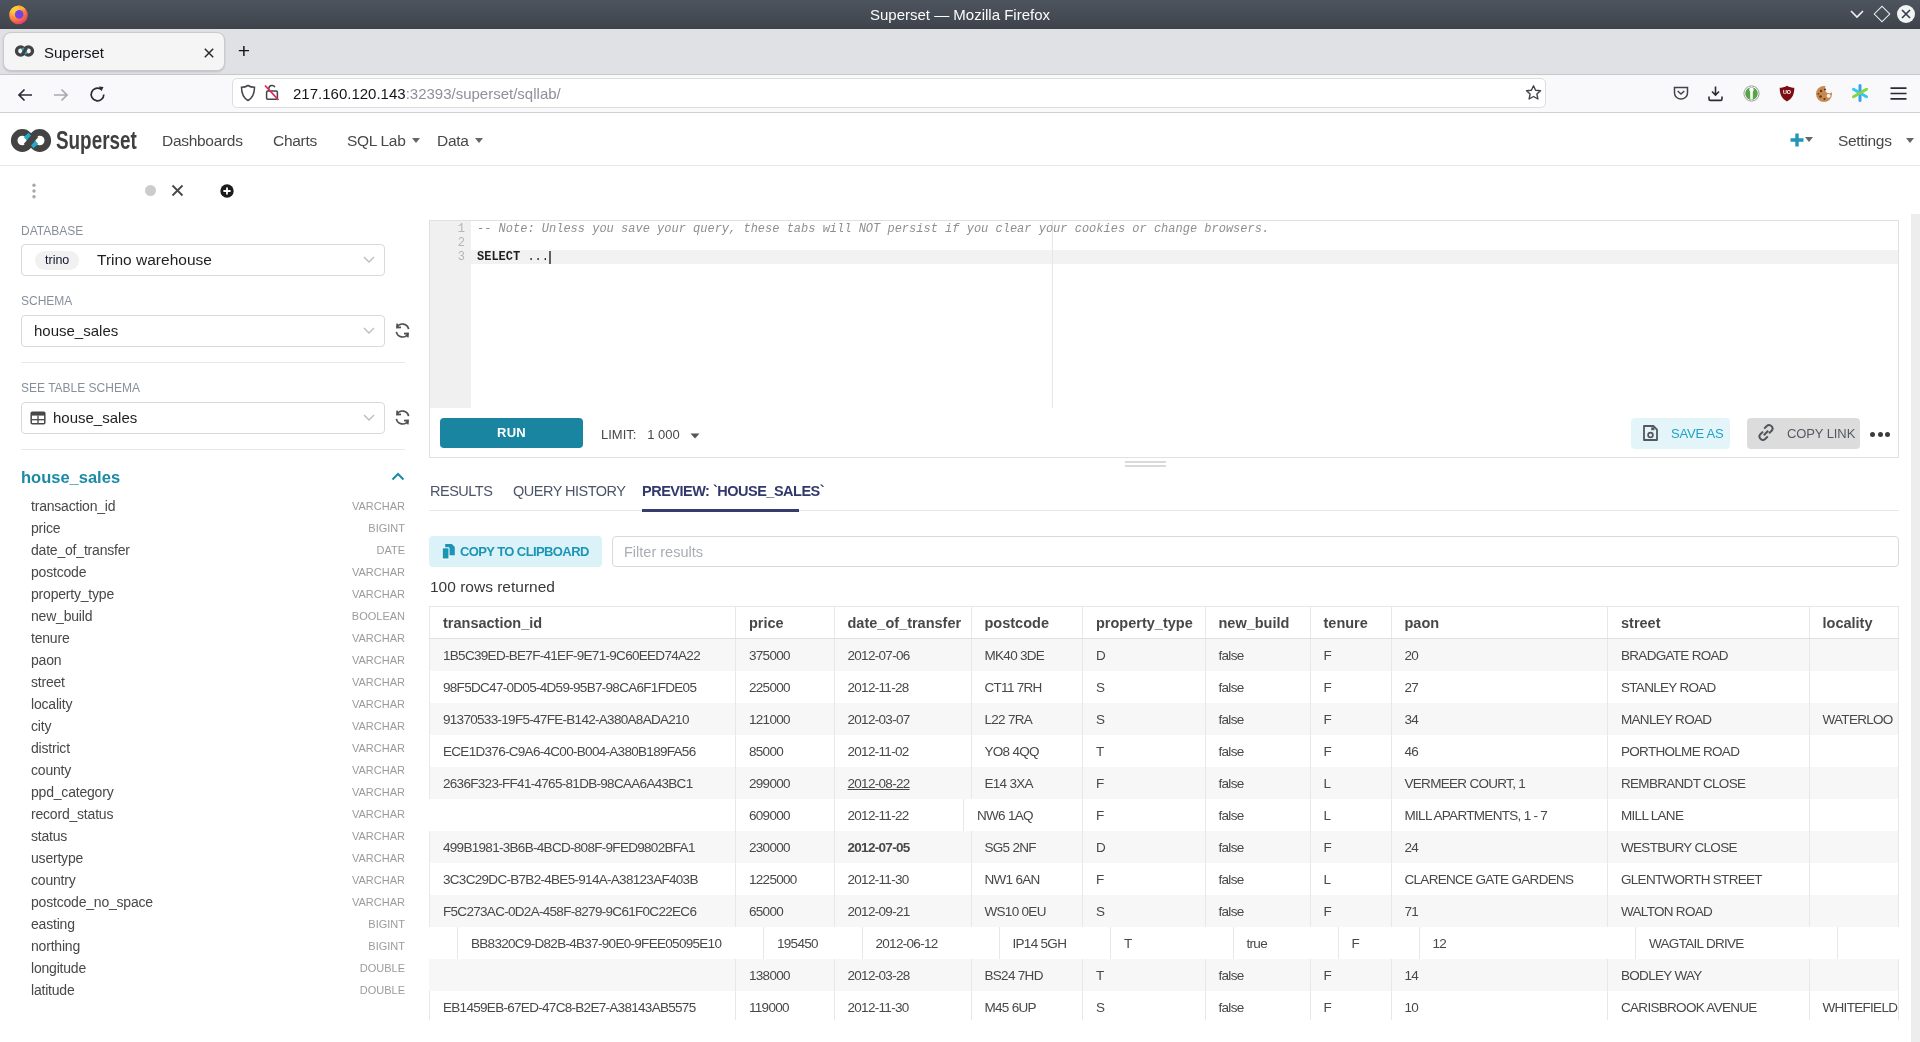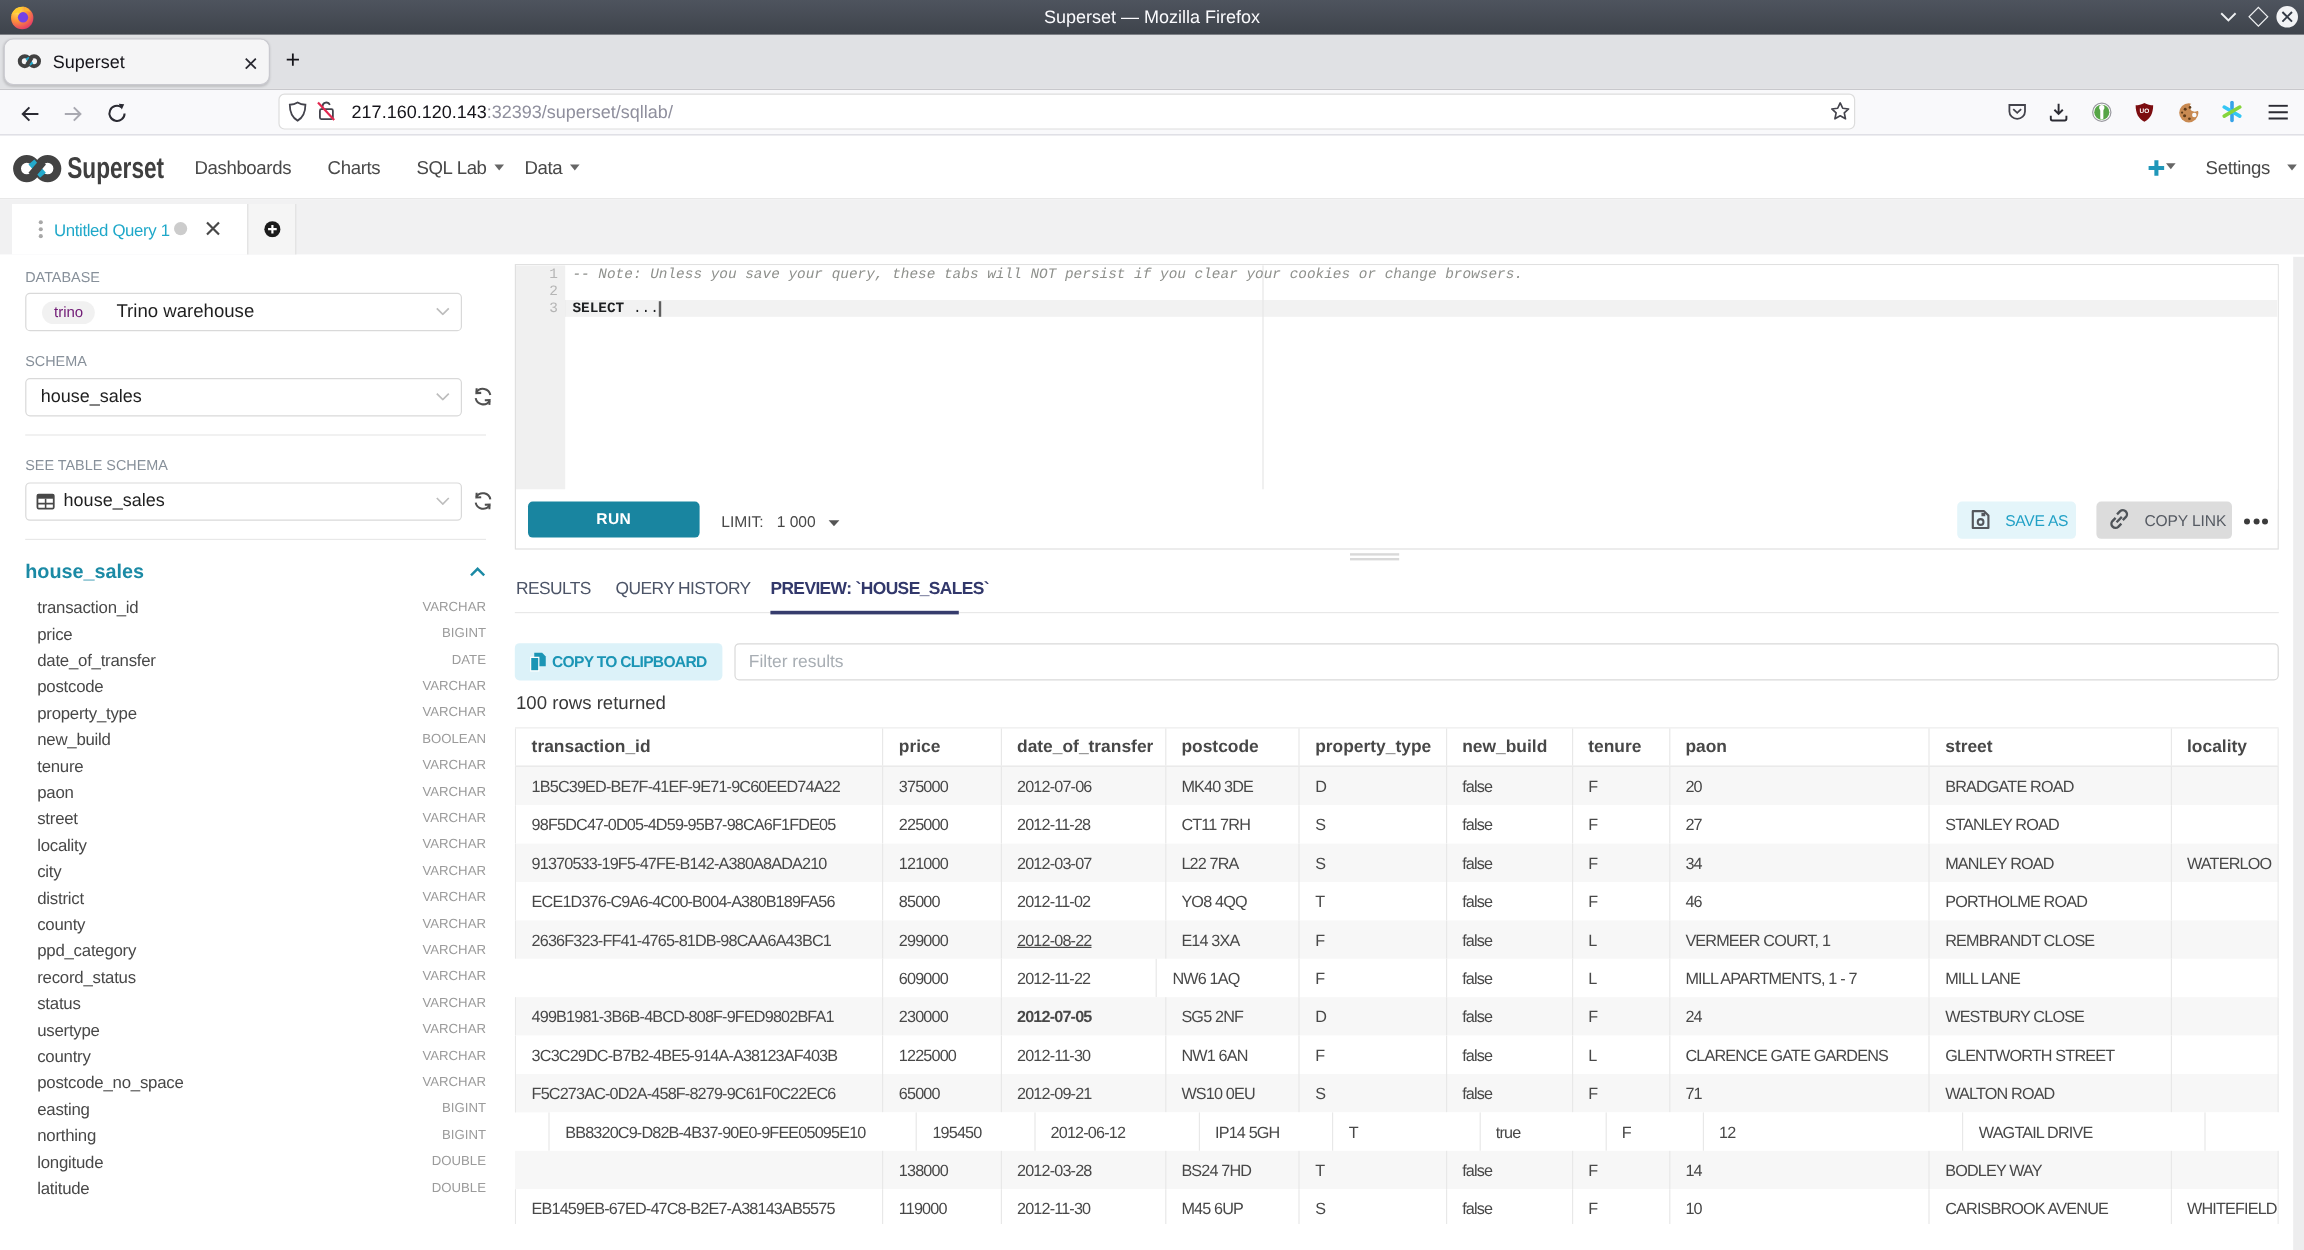--- a/index.html
+++ b/index.html
@@ -42,21 +42,21 @@
 .qplus-tab { position:absolute; left:206px; top:4px; width:41px; height:42px; background:#f5f5f5;
   border-left:1px solid #e0e0e0; border-right:1px solid #e0e0e0; }
 
 
 .sb-label { position:absolute; left:21px; font-size:12px; color:#87909a; }
 .sb-select { position:absolute; left:21px; width:364px; height:32px; background:#fff;
   border:1px solid #d9d9d9; border-radius:4px; }
 .sb-chev { position:absolute; width:12px; height:7px; }
 .divider { position:absolute; left:21px; width:384px; height:1px; background:#e8e8e8; }
 .pill { position:absolute; left:13px; top:6px; height:19px; padding:0 10px; background:#f1f1f1;
-  border-radius:10px; font-size:12.5px; color:#701a75; line-height:19px; }
+  border-radius:10px; font-size:12.5px; color:#0f172a; line-height:19px; }
 .colname { position:absolute; left:31px; font-size:14px; color:#484848; letter-spacing:-0.2px; }
 .coltype { position:absolute; right:1515px; font-size:11px; color:#9b9b9b; }
 
 
 .edcard { position:absolute; left:429px; top:220px; width:1470px; height:238px; background:#fff;
   border:1px solid #e0e0e0; }
 .ace { position:absolute; left:0; top:0; width:1468px; height:187px; background:#fff; overflow:hidden;
   font-family:"Liberation Mono", monospace; font-size:12px; line-height:14px; }
 .gutter { position:absolute; left:0; top:0; width:41px; height:187px; background:#f0f0f0;
   color:#b5b5b5; text-align:right; padding:1px 6px 0 0; }
@@ -126,26 +126,20 @@
   <div class="ss-menu" style="left:273px;">Charts</div>
   <div class="ss-menu" style="left:347px;">SQL Lab<span class="caret"></span></div>
   <div class="ss-menu" style="left:437px;">Data<span class="caret"></span></div>
   <svg class="abs" style="left:1790px; top:20px;" width="14" height="14" viewBox="0 0 14 14">
         <path d="M7,0.5 V13.5 M0.5,7 H13.5" stroke="#2097b9" stroke-width="3.4"></path>
       </svg>
   <div class="ss-menu" style="left:1805px; top:18px;"><span class="caret" style="margin-left:0;"></span></div>
   <div class="ss-menu" style="left:1838px;">Settings<span class="caret" style="margin-left:14px;"></span></div>
 </div>
 
-<div class="querybar">
-  <div class="qtab">
-        <div class="qtab-title">Untitled Query 1</div>
-      </div>
-  <div class="qplus-tab"></div>
-</div>
 <div class="qdot"></div>
 
 <div class="sb-label" style="top:224px;">DATABASE</div>
 <div class="sb-select" style="top:244px;">
   <div class="pill">trino</div>
   <div style="position:absolute; left:75px; top:6px; font-size:15.5px; color:#1f1f1f;">Trino warehouse</div>
 </div>
 <div class="sb-label" style="top:294px;">SCHEMA</div>
 <div class="sb-select" style="top:315px;">
   <div style="position:absolute; left:12px; top:6px; font-size:15px; color:#1f1f1f;">house_sales</div>

